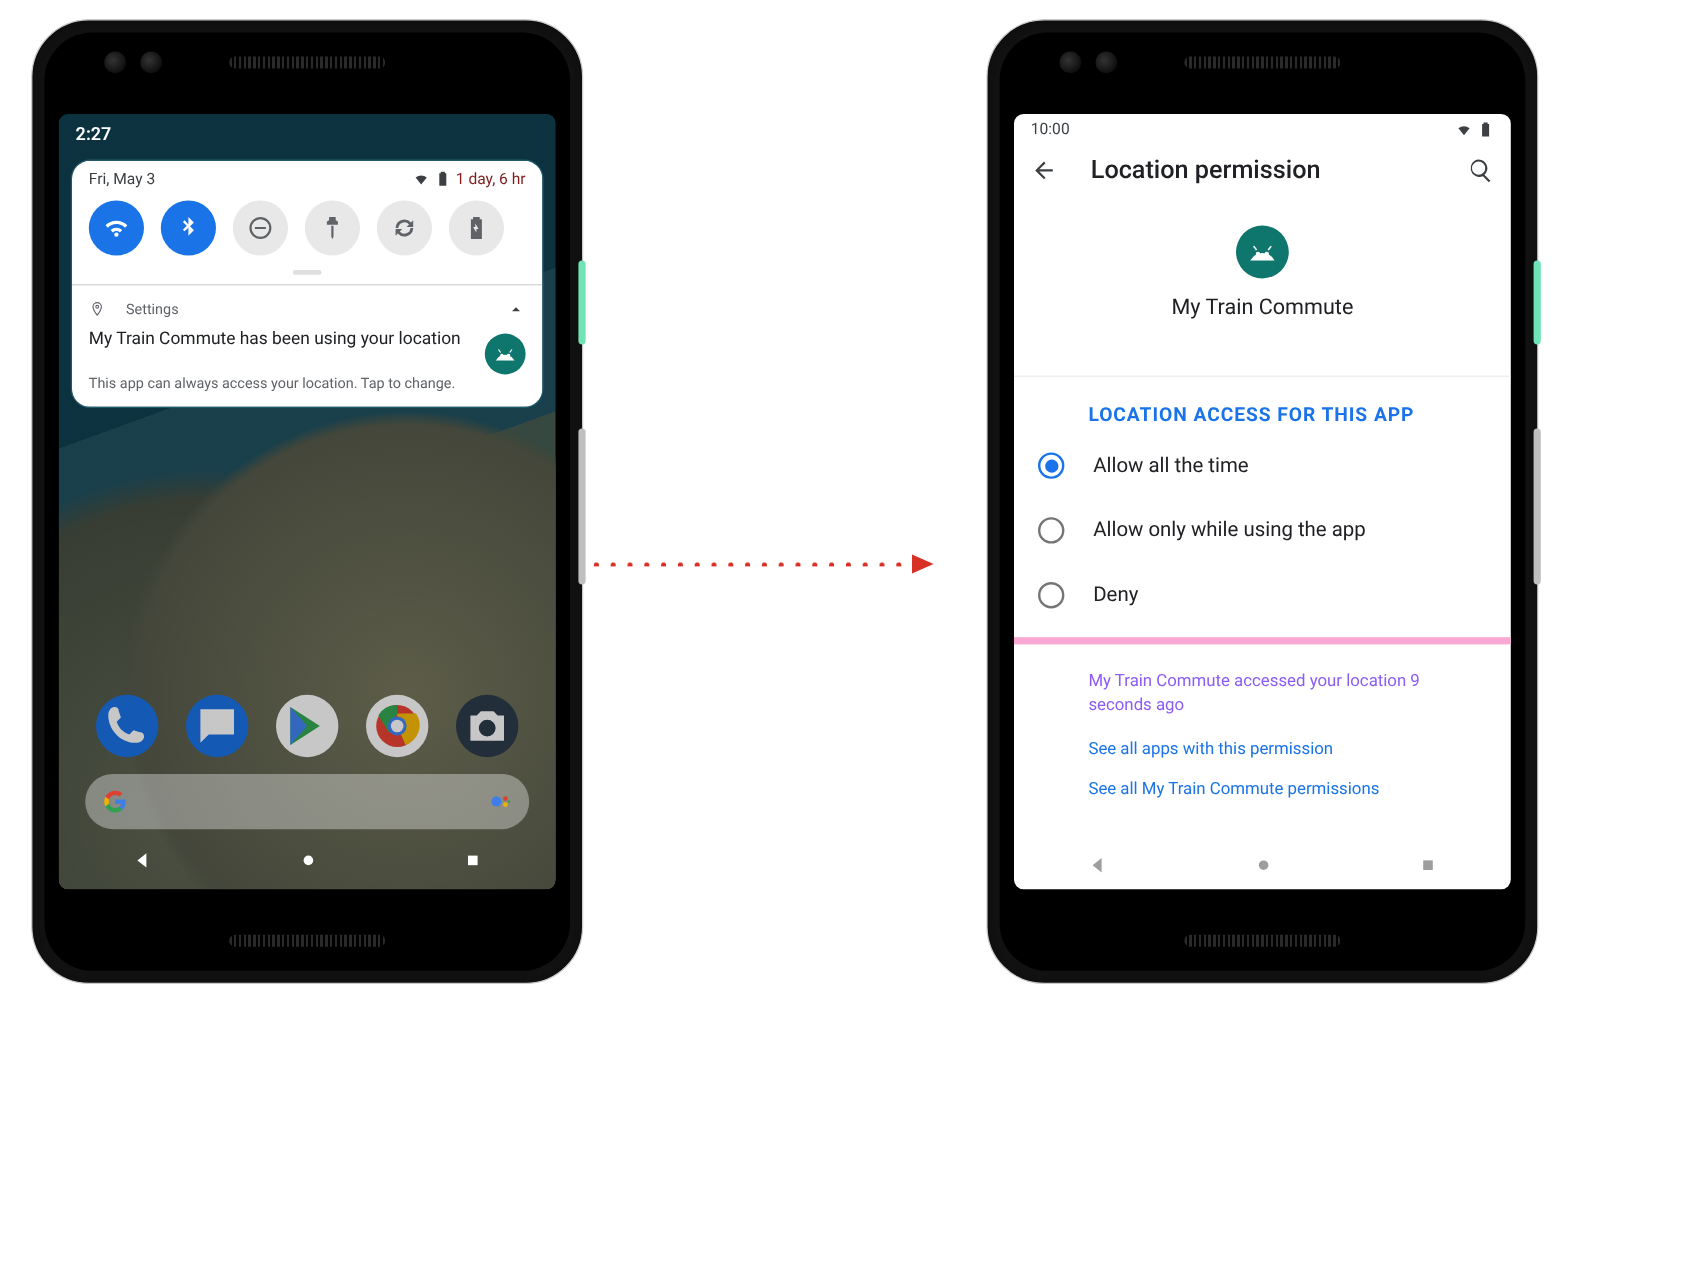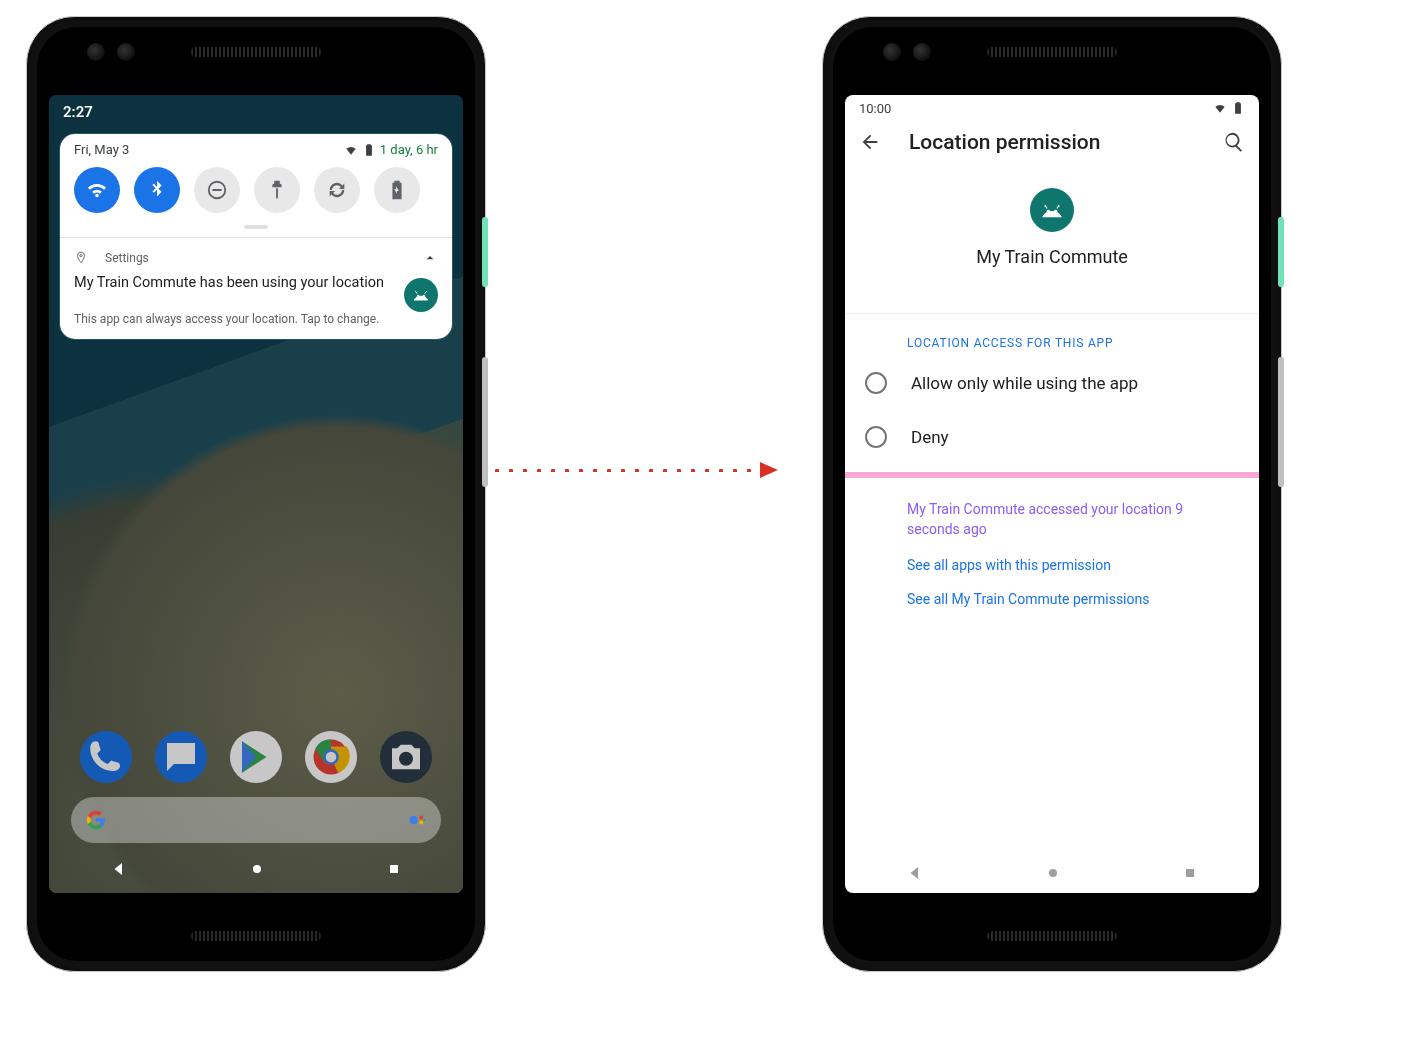--- a/index.html
+++ b/index.html
@@ -9,21 +9,21 @@
     --text:#202124;
     --muted:#5f6368;
     --link:#1a73e8;
     --radio:#757575;
     --arrow:#d93025;
   }
   *{box-sizing:border-box;font-family:Roboto,"Segoe UI",Arial,sans-serif;-webkit-font-smoothing:antialiased}
   body{margin:0;background:#fff;width:1418px;height:1062px;position:relative}
 
   
-  .device{position:absolute;width:460px;height:956px;border-radius:48px;background:#111;
+  .device{position:absolute;width:460px;height:804px;border-radius:48px;background:#111;
           border:1px solid #c9c9c9;box-shadow:0 2px 6px rgba(0,0,0,.25) inset}
   .device .bezel{position:absolute;inset:10px;border-radius:40px;background:#000}
   .device .screen{position:absolute;left:22px;right:22px;top:78px;bottom:78px;border-radius:8px;overflow:hidden}
   .device .speaker{position:absolute;left:50%;top:30px;transform:translateX(-50%);width:130px;height:10px;border-radius:6px;
                    background:repeating-linear-gradient(90deg,#2a2a2a 0 2px,#000 2px 4px)}
   .device .speaker.bottom{top:auto;bottom:30px}
   .device .cam{position:absolute;width:18px;height:18px;border-radius:50%;background:radial-gradient(circle at 40% 40%,#333,#000);top:26px}
   .device .cam.a{left:60px}.device .cam.b{left:90px}
   .device .side-btn{position:absolute;width:6px;border-radius:3px;right:-3px}
   .device .side-pwr{height:70px;top:200px;background:#6fe3b5}
@@ -35,21 +35,21 @@
     background:
       linear-gradient(rgba(10,30,40,.55),rgba(10,30,40,.55)),
       radial-gradient(circle at 70% 75%,#c0a870 0,#8a7850 40%,transparent 42%),
       radial-gradient(circle at 30% 90%,#9d8f63 0,#6f6340 40%,transparent 44%),
       linear-gradient(160deg,#0f4b5b 0 35%,#2b6876 35% 50%,#6b7a5a 50% 65%,#7c7050 65% 100%);
   }
   .topclock{position:relative;color:#fff;font-size:15px;font-weight:600;padding:8px 14px}
   .shade{position:relative;margin:4px 10px 0;border:1px solid #1e5b6b;border-radius:16px;overflow:hidden}
   .qs{background:#fff;padding:8px 14px 24px;position:relative}
   .qs-head{display:flex;justify-content:space-between;align-items:center;font-size:13px;color:#3c4043}
-  .qs-head-r{display:flex;align-items:center;gap:4px;color:#15803d}
+  .qs-head-r{display:flex;align-items:flex-start;gap:4px;color:#7f1d1d}
   .qs-head-r svg{width:14px;height:14px;fill:#3c4043}
   .toggles{display:flex;gap:14px;margin-top:10px}
   .toggle{width:46px;height:46px;border-radius:50%;background:var(--grey);display:flex;align-items:center;justify-content:center}
   .toggle.on{background:var(--qs-blue)}
   .toggle svg{width:22px;height:22px;fill:#5f6368}
   .toggle.on svg{fill:#fff}
   .qs-handle{position:absolute;bottom:8px;left:50%;transform:translateX(-50%);width:24px;height:4px;border-radius:2px;background:#dfdfdf}
 
   .notif{background:#fff;border-top:1px solid #e0e0e0;padding:12px 14px}
   .notif-hdr{display:flex;align-items:center;justify-content:space-between;color:#5f6368;font-size:12px}
@@ -78,21 +78,21 @@
   .st-status .ric{display:flex;gap:4px}
   .st-status .ric svg{width:14px;height:14px;fill:#3c4043}
   .st-appbar{display:flex;align-items:center;gap:28px;padding:8px 14px}
   .st-appbar .title{font-size:21px;font-weight:500;flex:1}
   .st-appbar svg{width:22px;height:22px;fill:#3c4043}
   .st-appinfo{display:flex;flex-direction:column;align-items:center;margin-top:26px;gap:14px}
   .st-appinfo .name{font-size:18px}
   .st-appinfo .big-badge{width:44px;height:44px;border-radius:50%;background:#0f766e;display:flex;align-items:center;justify-content:center}
   .st-appinfo .big-badge svg{width:26px;height:18px;fill:#fff}
   .st-section{border-top:1px solid #e8eaed;margin-top:46px}
-  .st-section .label{font-size:12px;font-weight:400;letter-spacing:.8px;color:var(--link);padding:22px 0 6px 62px}
+  .st-section .label{font-size:16px;font-weight:700;letter-spacing:.8px;color:var(--link);padding:22px 0 6px 62px}
   .opt{display:flex;align-items:center;gap:24px;padding:16px 16px 16px 20px;font-size:17px}
   .radio{width:22px;height:22px;border:2.3px solid var(--radio);border-radius:50%;display:flex;align-items:center;justify-content:center;flex:0 0 22px}
   .radio.sel{border-color:var(--blue)}
   .radio.sel::after{content:"";width:11px;height:11px;background:var(--blue);border-radius:50%}
   .st-info{border-top:6px solid #f9a8d4;margin-top:8px;padding:22px 30px 0 62px;font-size:14px;color:#8b5cf6;line-height:1.4}
   .st-link{color:var(--link);font-size:14px;padding:18px 0 0 62px}
   .right .navbar{bottom:6px}
 
   
   .arrow{position:absolute;top:460px;left:490px;width:288px;height:20px}
@@ -345,20 +345,24 @@
       <span class="big-badge">
           <svg>
             <use href="#i-android"></use>
           </svg>
         </span>
       <span class="name">My Train Commute</span>
     </div>
     <div class="st-section">
       <div class="label">LOCATION ACCESS FOR THIS APP</div>
       <div class="opt">
+        <span class="radio sel"></span>
+        <span>Allow all the time</span>
+      </div>
+      <div class="opt">
         <span class="radio"></span>
         <span>Allow only while using the app</span>
       </div>
       <div class="opt">
         <span class="radio"></span>
         <span>Deny</span>
       </div>
     </div>
     <div class="st-info">My Train Commute accessed your location 9 seconds ago</div>
     <div class="st-link">See all apps with this permission</div>

